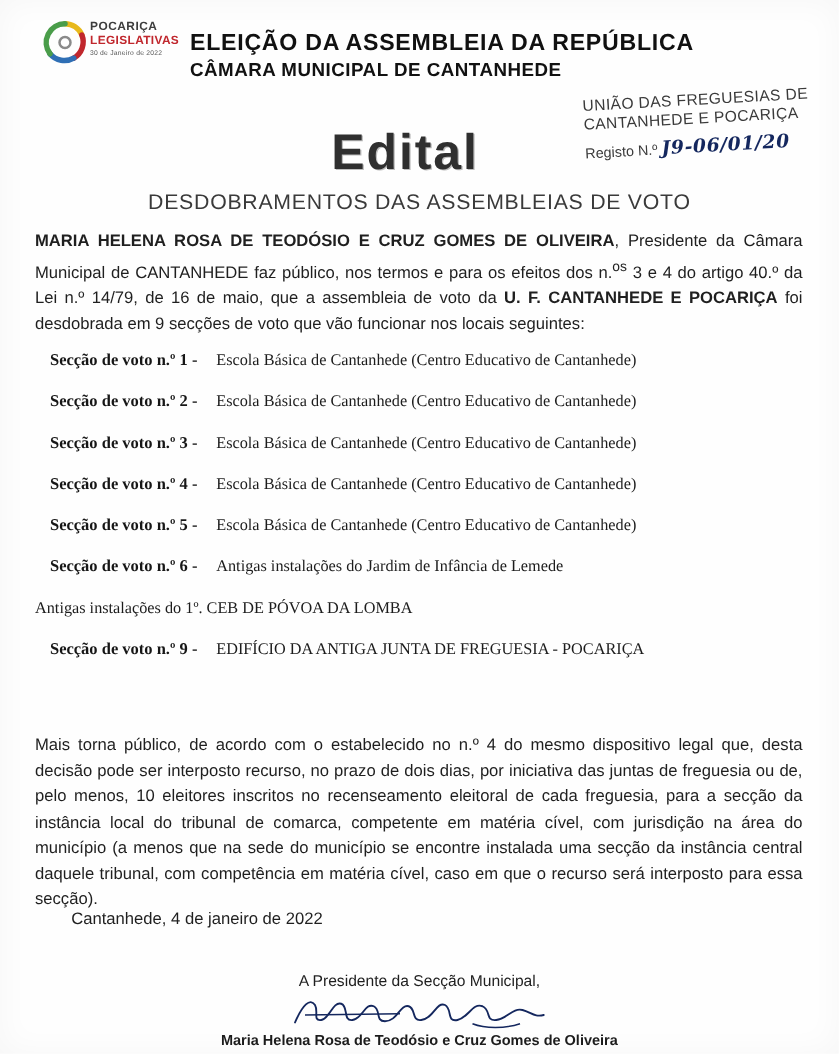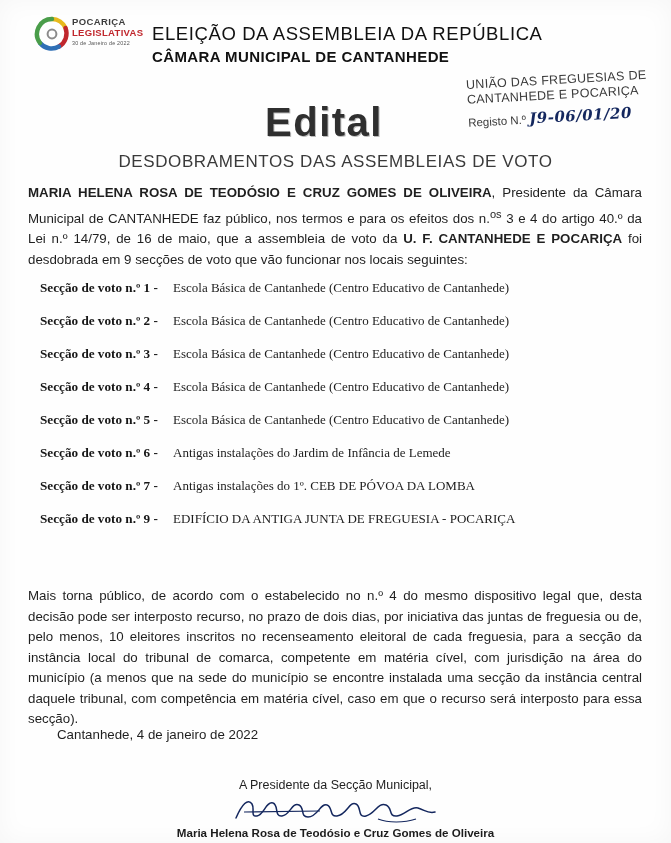--- a/index.html
+++ b/index.html
@@ -73,21 +73,21 @@
     letter-spacing: 0.2px;
   }
   .org-block {
     position: absolute;
     left: 152px;
     top: 14px;
     width: 500px;
   }
   .org-title-1 {
     font-size: 18.5px;
-    font-weight: normal;
+    font-weight: bold;
     letter-spacing: 0.6px;
     color: #111;
     line-height: 24px;
   }
   .org-title-2 {
     font-size: 15px;
     font-weight: bold;
     letter-spacing: 0.4px;
     color: #111;
     line-height: 22px;
@@ -336,21 +336,20 @@
     </div>
 
     <div class="section-row">
       <div class="section-rule"></div>
       <div class="section-label">Secção de voto n.º 6 -</div>
       <div class="section-place">Antigas instalações do Jardim de Infância de Lemede</div>
     </div>
 
     <div class="section-row">
       <div class="section-rule"></div>
-      <div class="section-label">Secção de voto n.º 7 -</div>
       <div class="section-place">Antigas instalações do 1º. CEB DE PÓVOA DA LOMBA</div>
     </div>
 
 
     <div class="section-row">
       <div class="section-rule"></div>
       <div class="section-label">Secção de voto n.º 9 -</div>
       <div class="section-place">EDIFÍCIO DA ANTIGA JUNTA DE FREGUESIA - POCARIÇA</div>
     </div>
 

